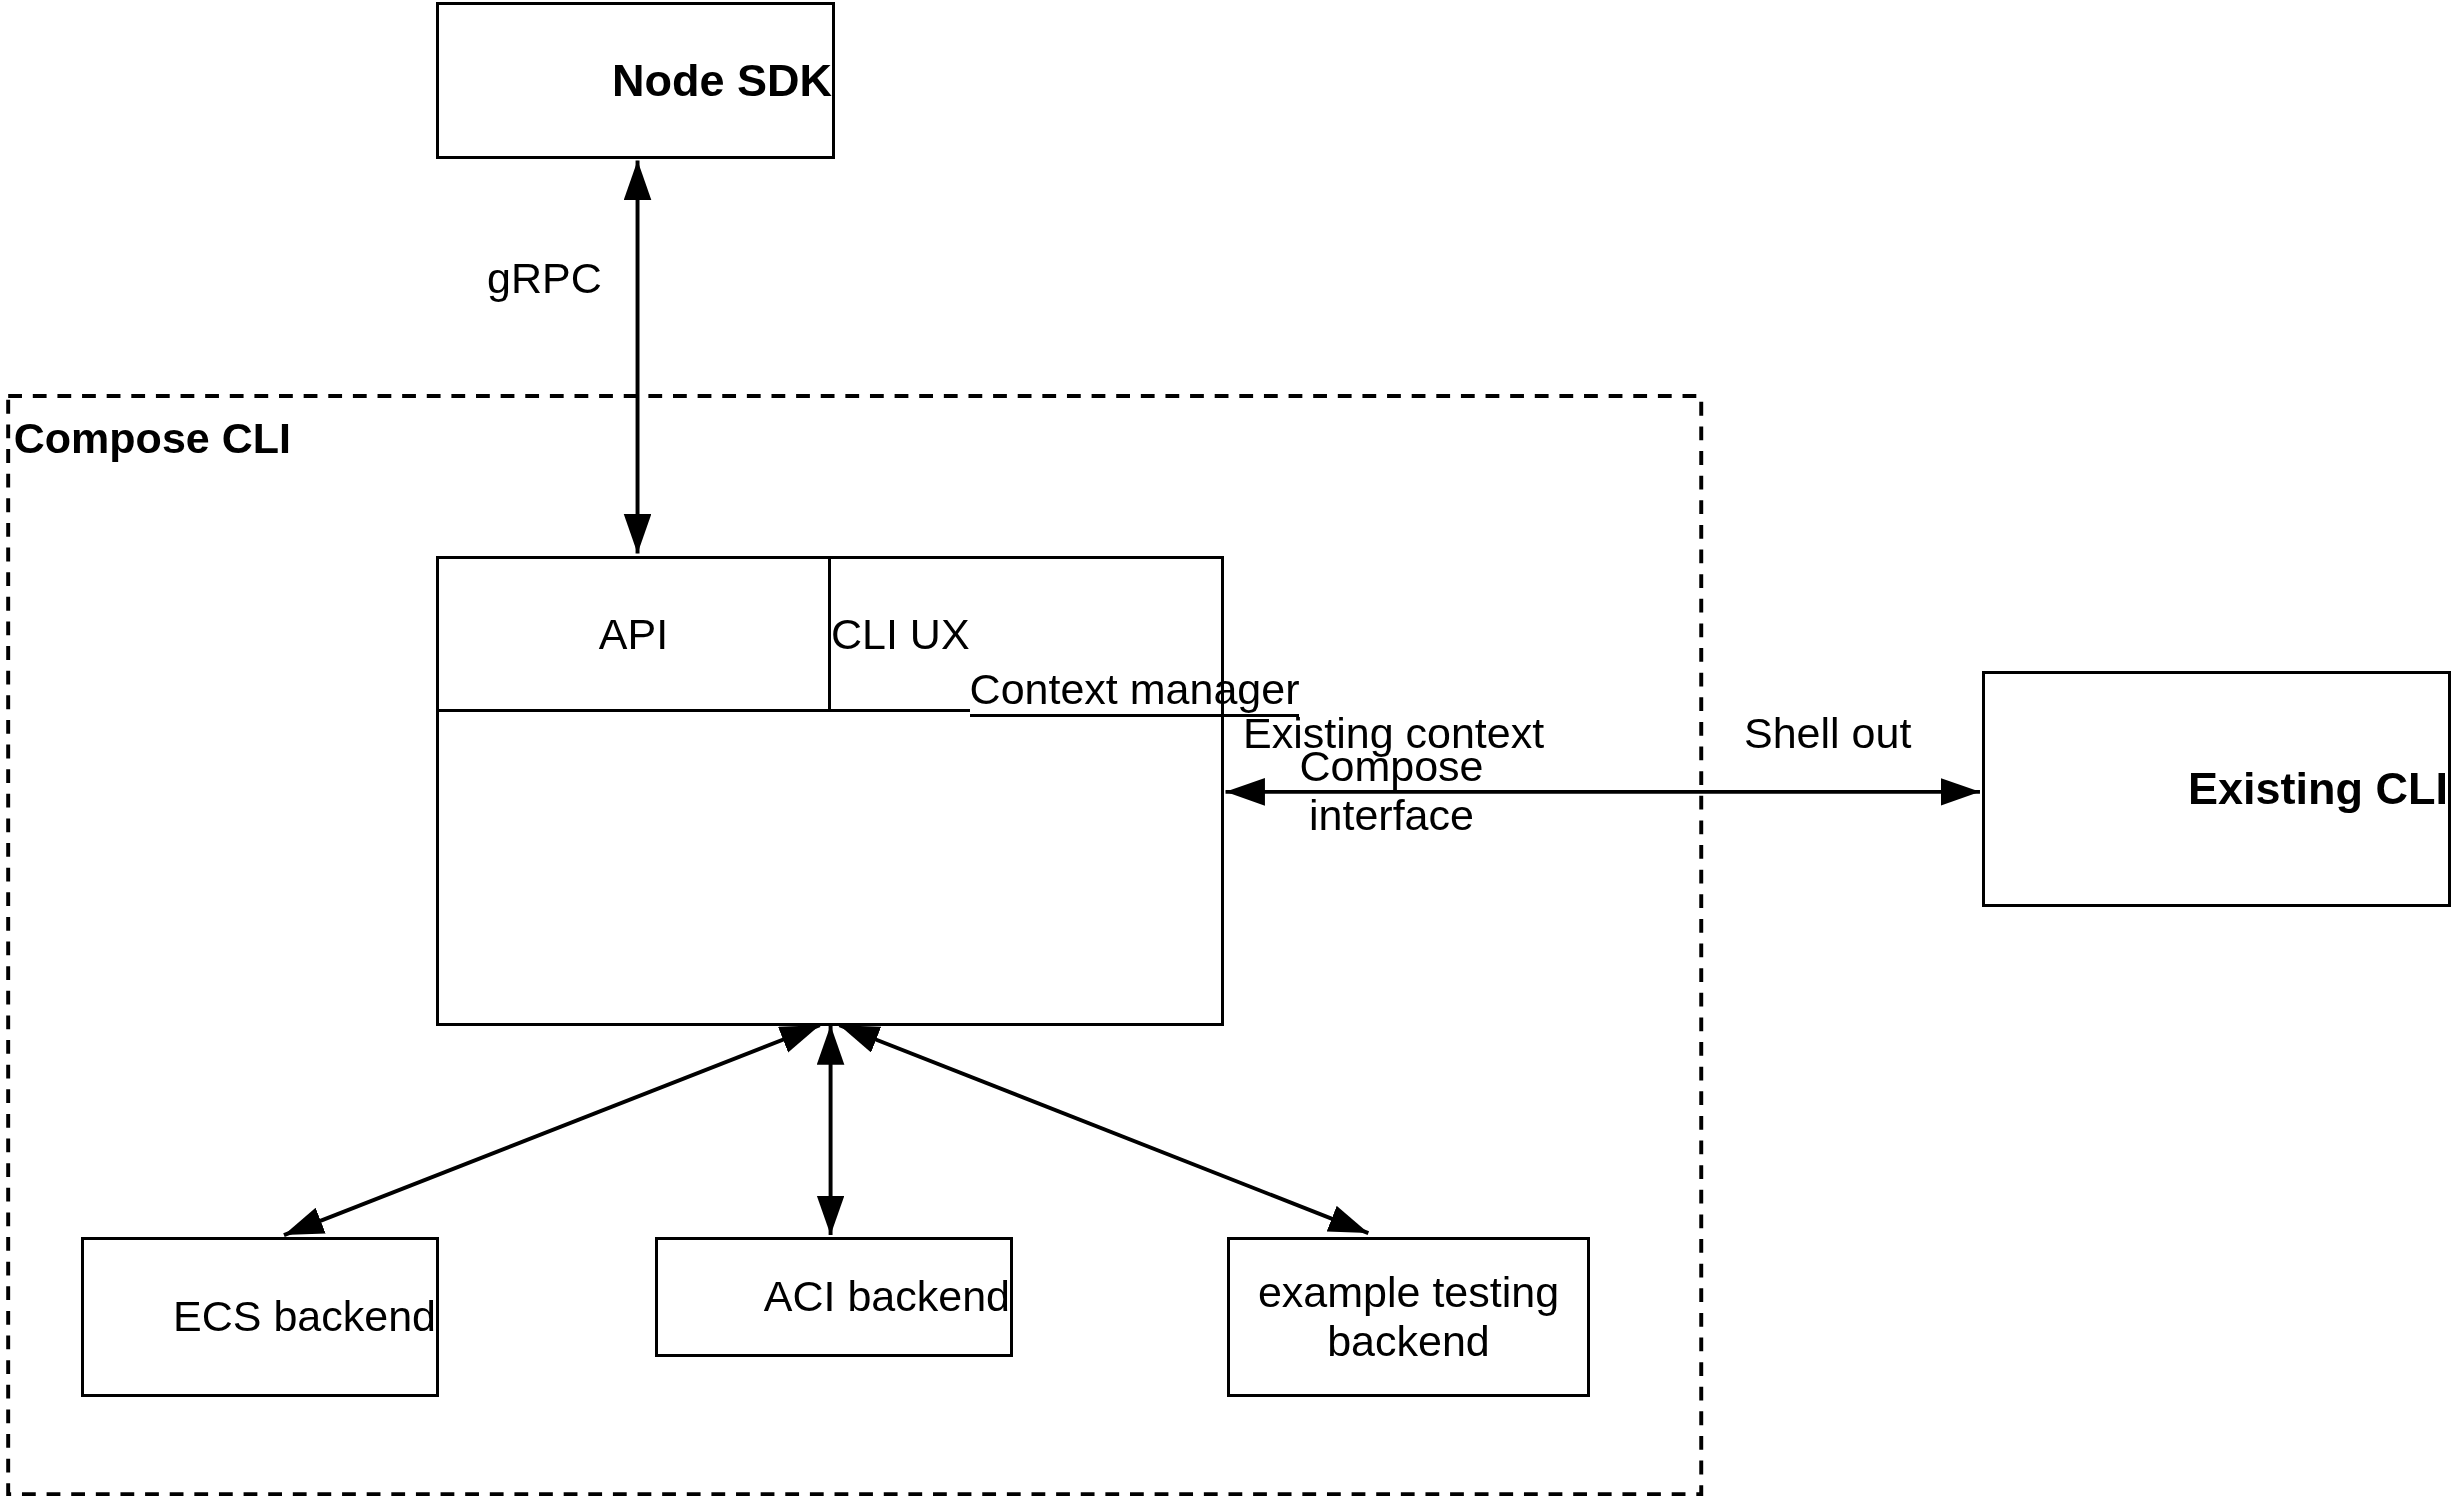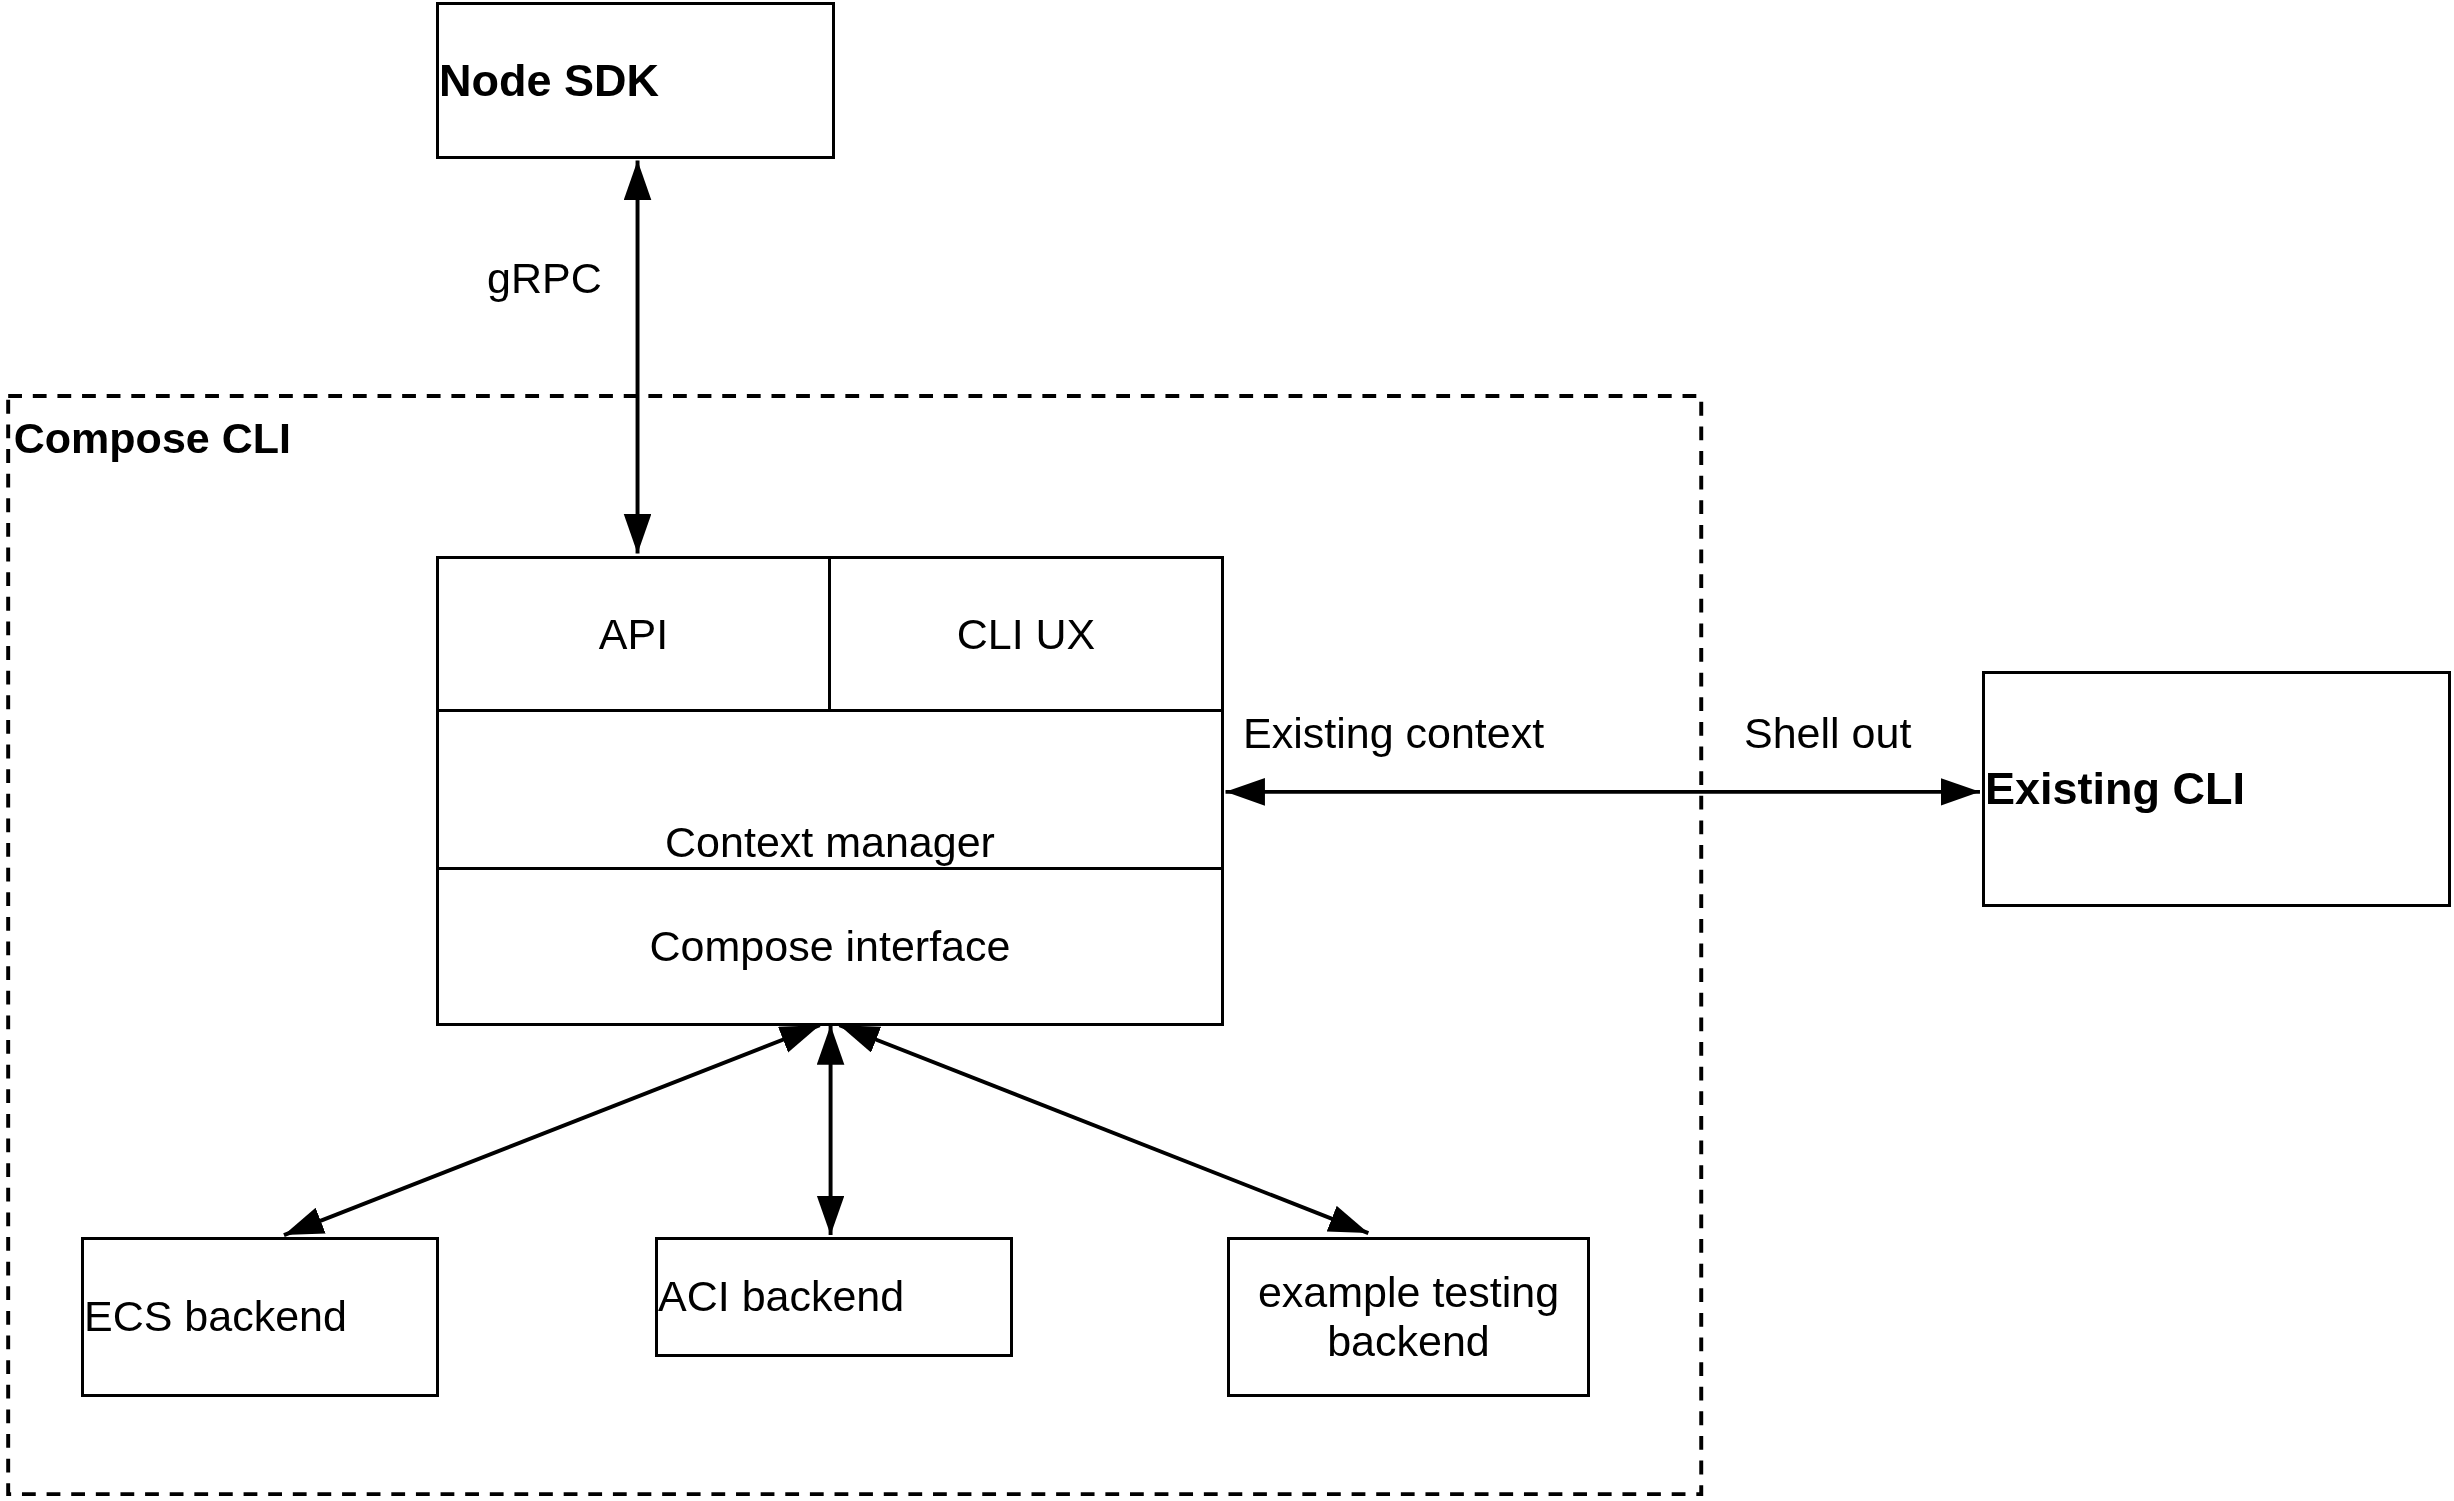--- a/index.html
+++ b/index.html
@@ -13,40 +13,40 @@
     overflow: hidden;
   }
   .layer { position: absolute; left: 0; top: 0; width: 2455px; height: 1501px; }
   .box {
     position: absolute;
     box-sizing: border-box;
     border: 3.9px solid #000000;
     background: #ffffff;
     display: flex;
     align-items: center;
-    justify-content: flex-start;
+    justify-content: flex-end;
     text-align: center;
     font-size: 43px;
     line-height: 1.15;
   }
   .bold { font-weight: bold; }
   .node-sdk      { left: 436px;  top: 2px;    width: 399px; height: 157px; font-size: 45px; }
   .existing-cli  { left: 1982px; top: 671px;  width: 469px; height: 236px; font-size: 45px; }
   .ecs-backend   { left: 81px;   top: 1237px; width: 358px; height: 160px; }
   .aci-backend   { left: 655px;  top: 1237px; width: 358px; height: 120px; }
   .ext-backend   { left: 1227px; top: 1237px; width: 363px; height: 160px; padding: 0 22px; }
   .stack {
     position: absolute;
     left: 436px; top: 556px;
     width: 788px; height: 470px;
     box-sizing: border-box;
     border: 3.9px solid #000000;
     background: #ffffff;
     display: flex;
-    flex-direction: column;
+    flex-direction: row;
   }
   .stack .row1 { display: flex; height: 150px; border-bottom: 3.9px solid #000000; flex: none; }
   .stack .cell-api { width: 392px; border-right: 3.9px solid #000000; box-sizing: border-box; }
   .stack .cell-cliux { flex: 1; }
   .stack .row2 { height: 155px; border-bottom: 3.9px solid #000000; flex: none; align-items: flex-end; }
   .stack .row3 { flex: 1; }
   .cell {
     display: flex;
     align-items: center;
     justify-content: center;

